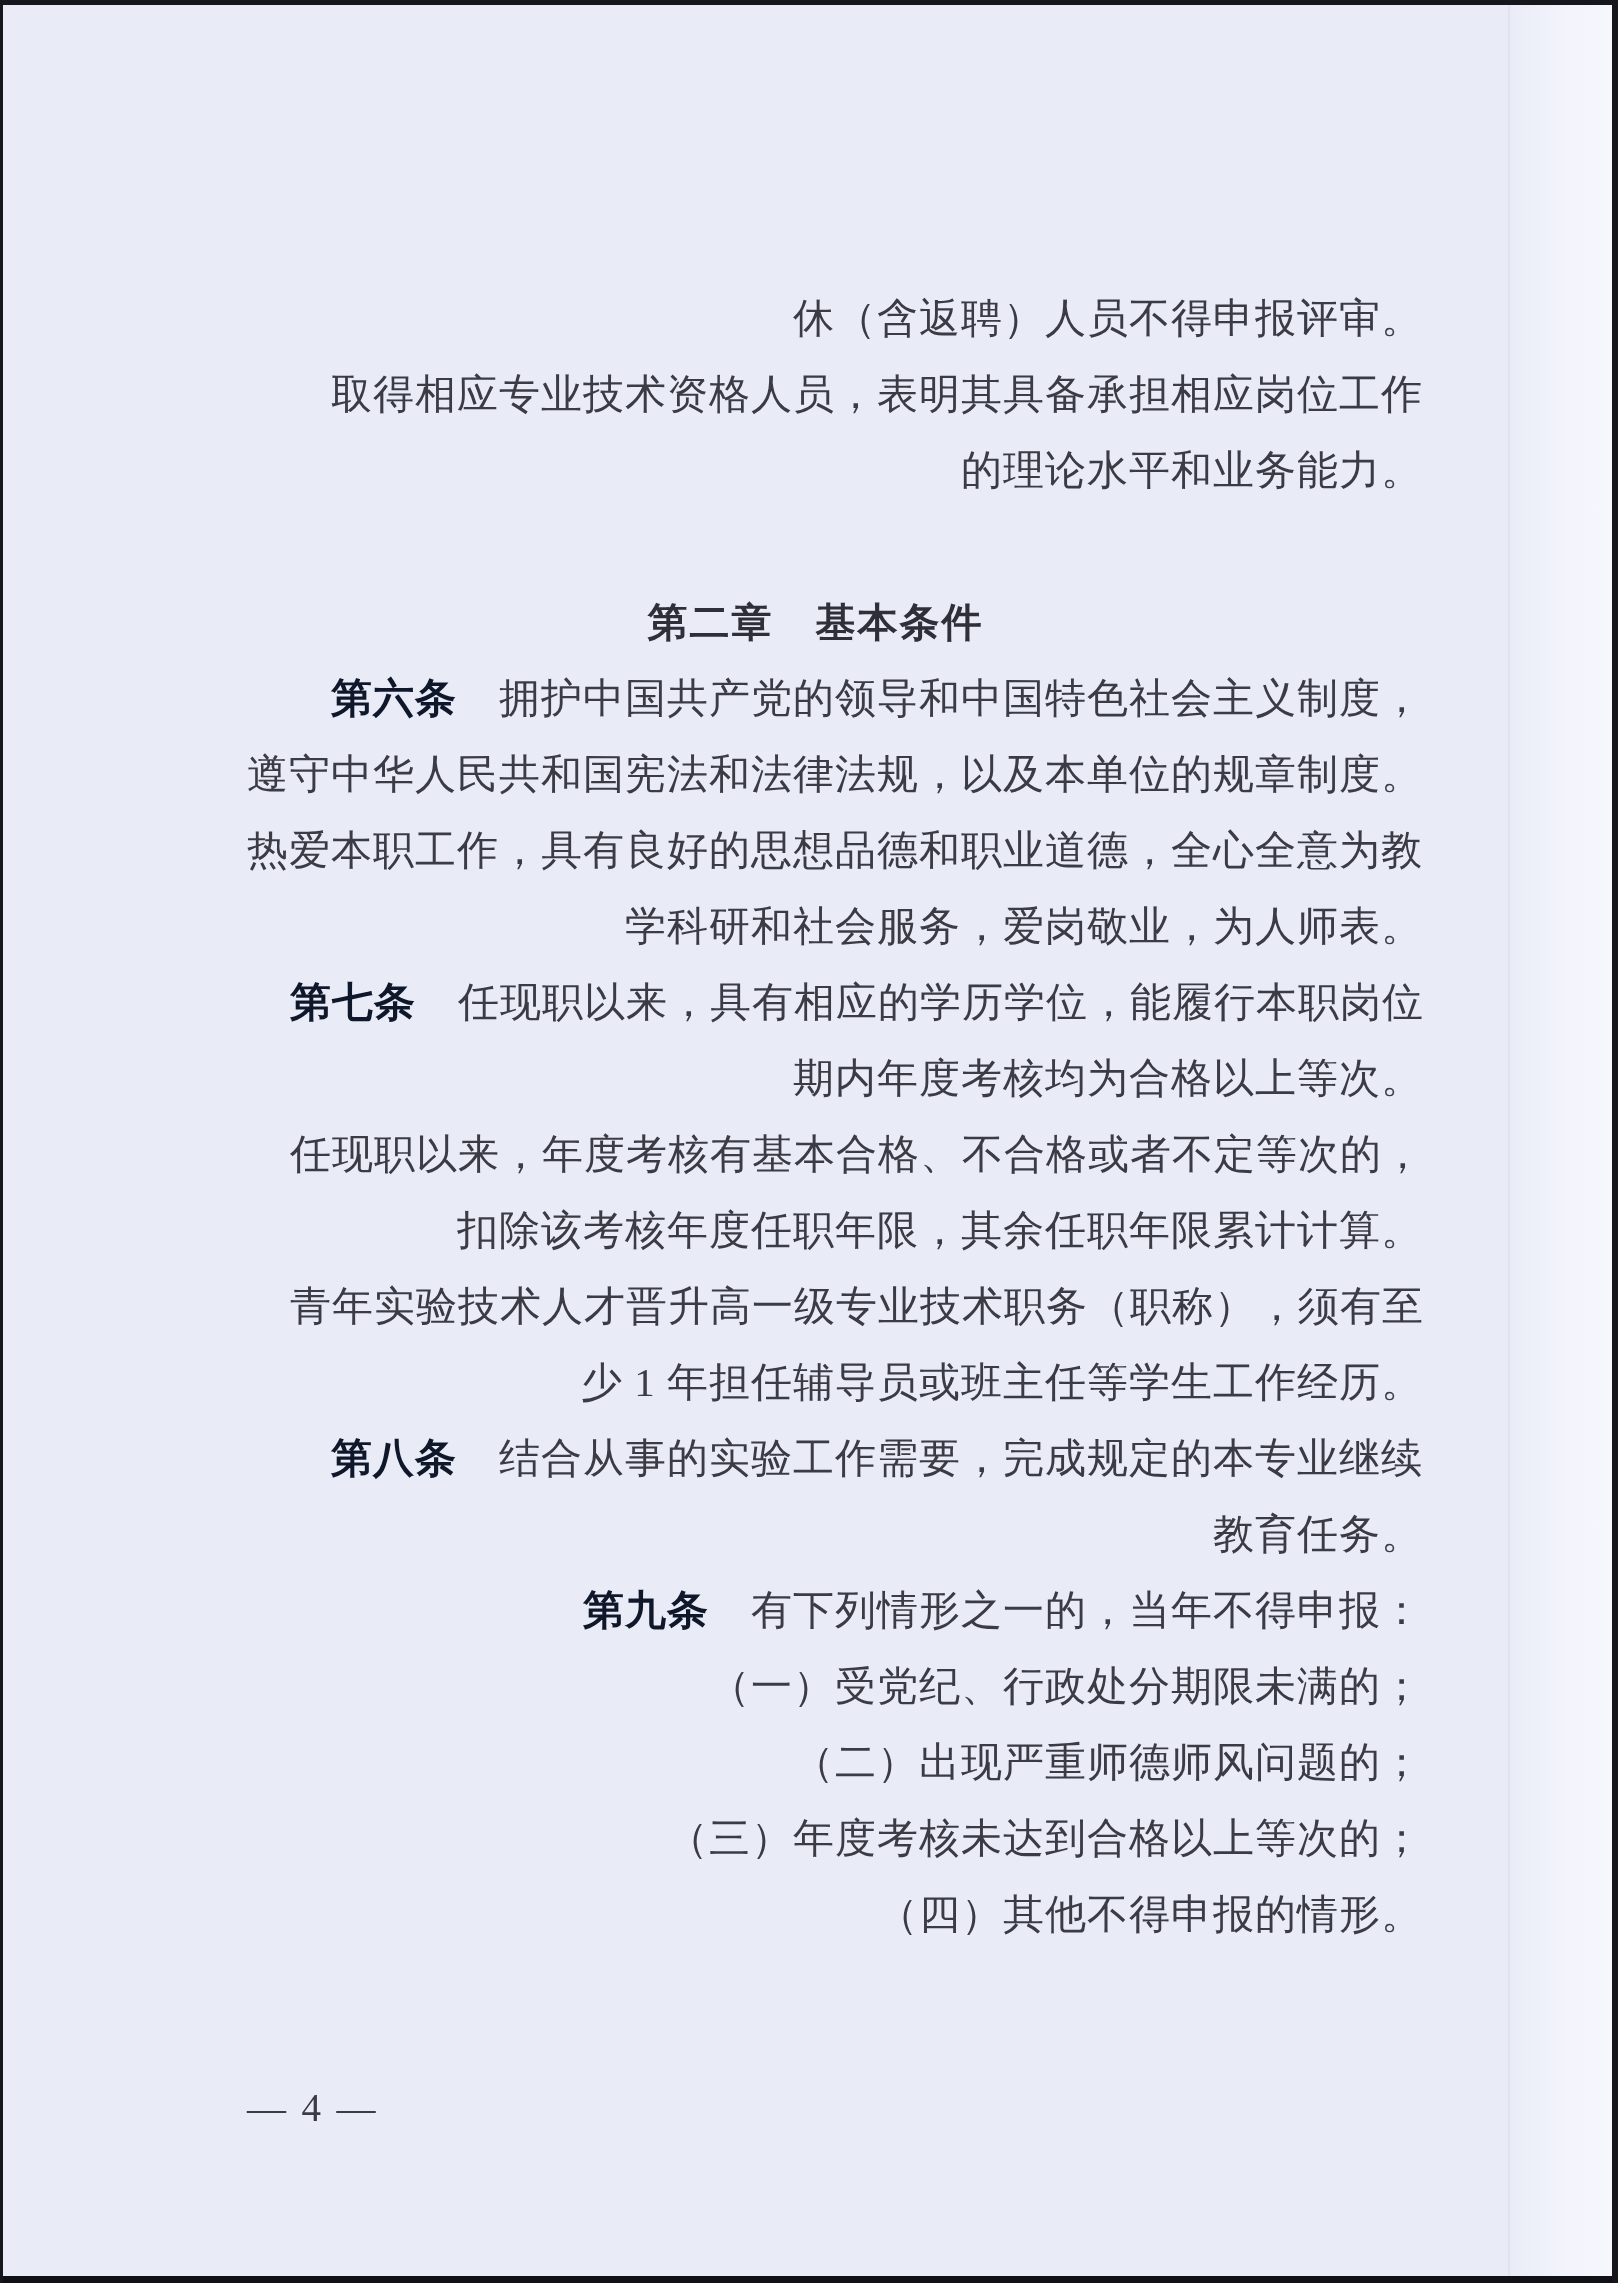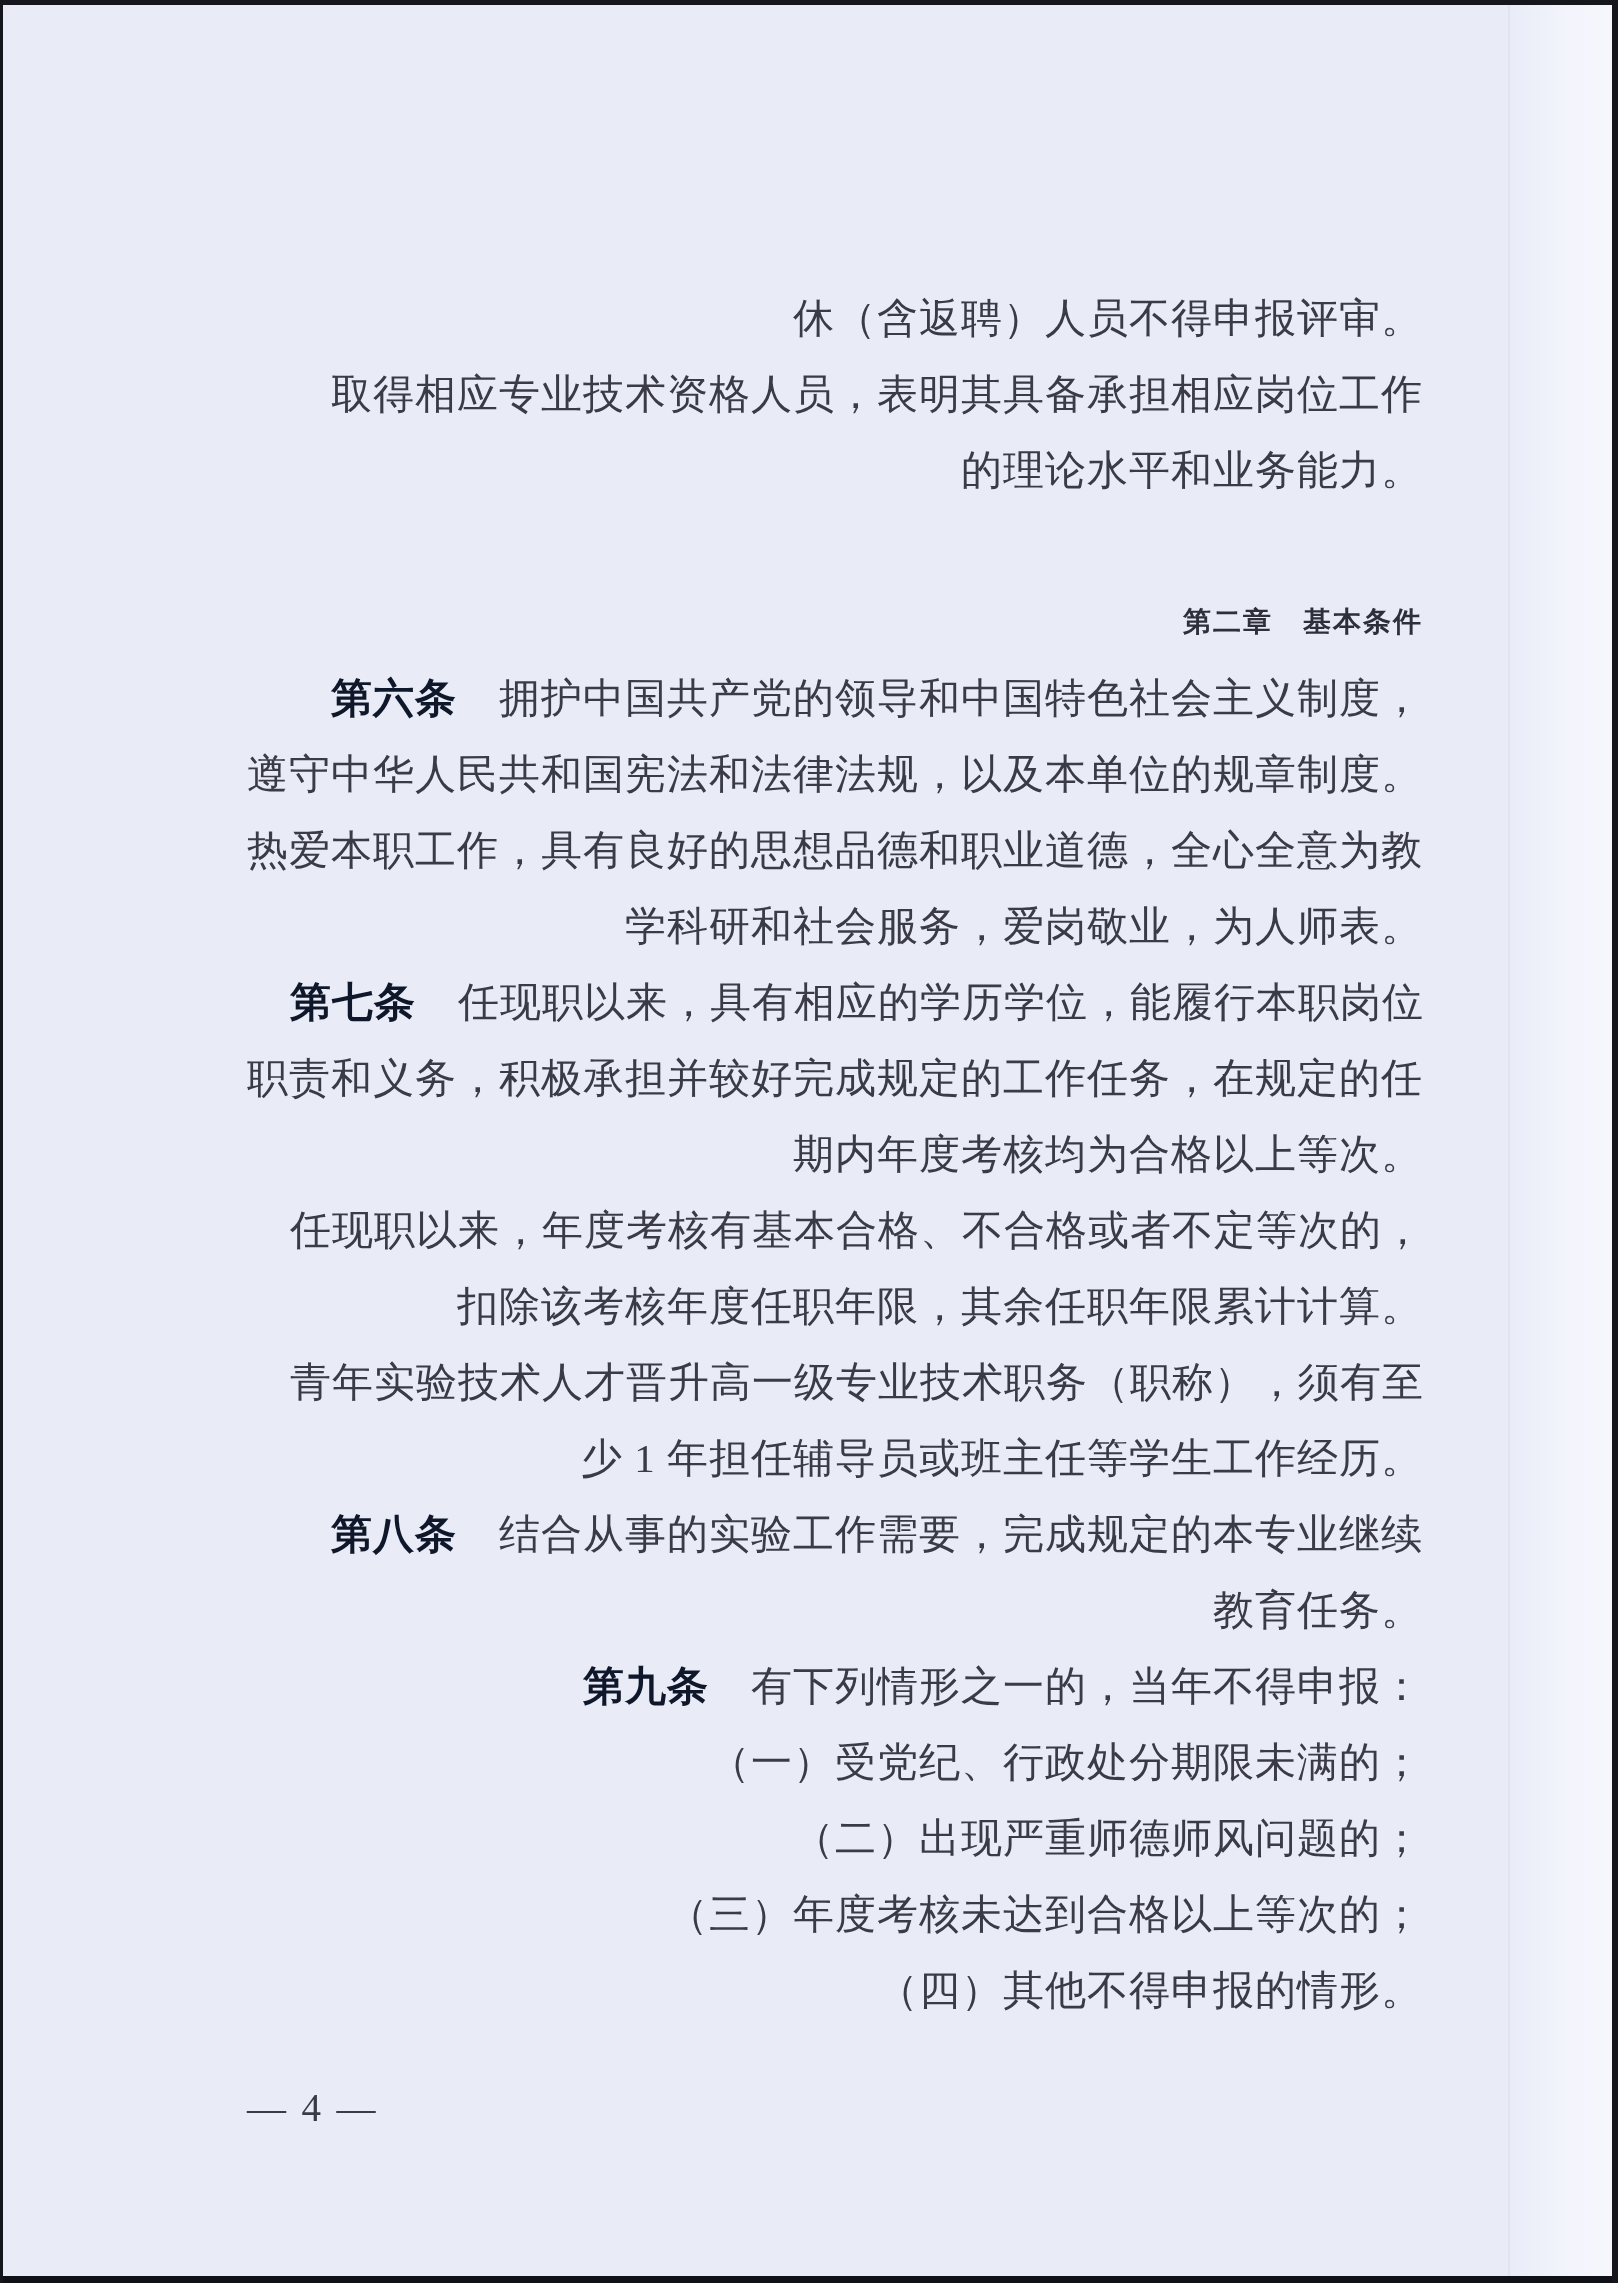--- a/index.html
+++ b/index.html
@@ -40,23 +40,24 @@
   }
   .line {
     height: 76px; line-height: 76px;
     font-size: 41px; letter-spacing: 1px;
     white-space: nowrap;
     text-align: right;
   }
   .line.indent { padding-left: 82px; }
   .line.blank { }
   .line.heading {
+    text-align: center;
     font-family: "Liberation Sans", "DejaVu Sans", sans-serif;
     font-weight: 700;
-    font-size: 28px;
+    font-size: 40px;
     letter-spacing: 2px;
     color: #2e2f39;
   }
   .article-no {
     font-family: "Liberation Sans", "DejaVu Sans", sans-serif;
     font-weight: 700;
     color: #0f172a;
   }
   .page-number {
     position: absolute;
@@ -81,21 +82,20 @@
       <div class="line"><span>休（含返聘）人员不得申报评审。</span></div>
       <div class="line indent"><span>取得相应专业技术资格人员，表明其具备承担相应岗位工作</span></div>
       <div class="line"><span>的理论水平和业务能力。</span></div>
       <div class="line blank"></div>
       <div class="line heading">第二章　基本条件</div>
       <div class="line indent"><span class="article-no">第六条</span><span>　拥护中国共产党的领导和中国特色社会主义制度，</span></div>
       <div class="line"><span>遵守中华人民共和国宪法和法律法规，以及本单位的规章制度。</span></div>
       <div class="line"><span>热爱本职工作，具有良好的思想品德和职业道德，全心全意为教</span></div>
       <div class="line"><span>学科研和社会服务，爱岗敬业，为人师表。</span></div>
       <div class="line indent"><span class="article-no">第七条</span><span>　任现职以来，具有相应的学历学位，能履行本职岗位</span></div>
-      <div class="line"><span>职责和义务，积极承担并较好完成规定的工作任务，在规定的任</span></div>
       <div class="line"><span>期内年度考核均为合格以上等次。</span></div>
       <div class="line indent"><span>任现职以来，年度考核有基本合格、不合格或者不定等次的，</span></div>
       <div class="line"><span>扣除该考核年度任职年限，其余任职年限累计计算。</span></div>
       <div class="line indent"><span>青年实验技术人才晋升高一级专业技术职务（职称），须有至</span></div>
       <div class="line"><span>少 1 年担任辅导员或班主任等学生工作经历。</span></div>
       <div class="line indent"><span class="article-no">第八条</span><span>　结合从事的实验工作需要，完成规定的本专业继续</span></div>
       <div class="line"><span>教育任务。</span></div>
       <div class="line indent"><span class="article-no">第九条</span><span>　有下列情形之一的，当年不得申报：</span></div>
       <div class="line indent"><span>（一）受党纪、行政处分期限未满的；</span></div>
       <div class="line indent"><span>（二）出现严重师德师风问题的；</span></div>

